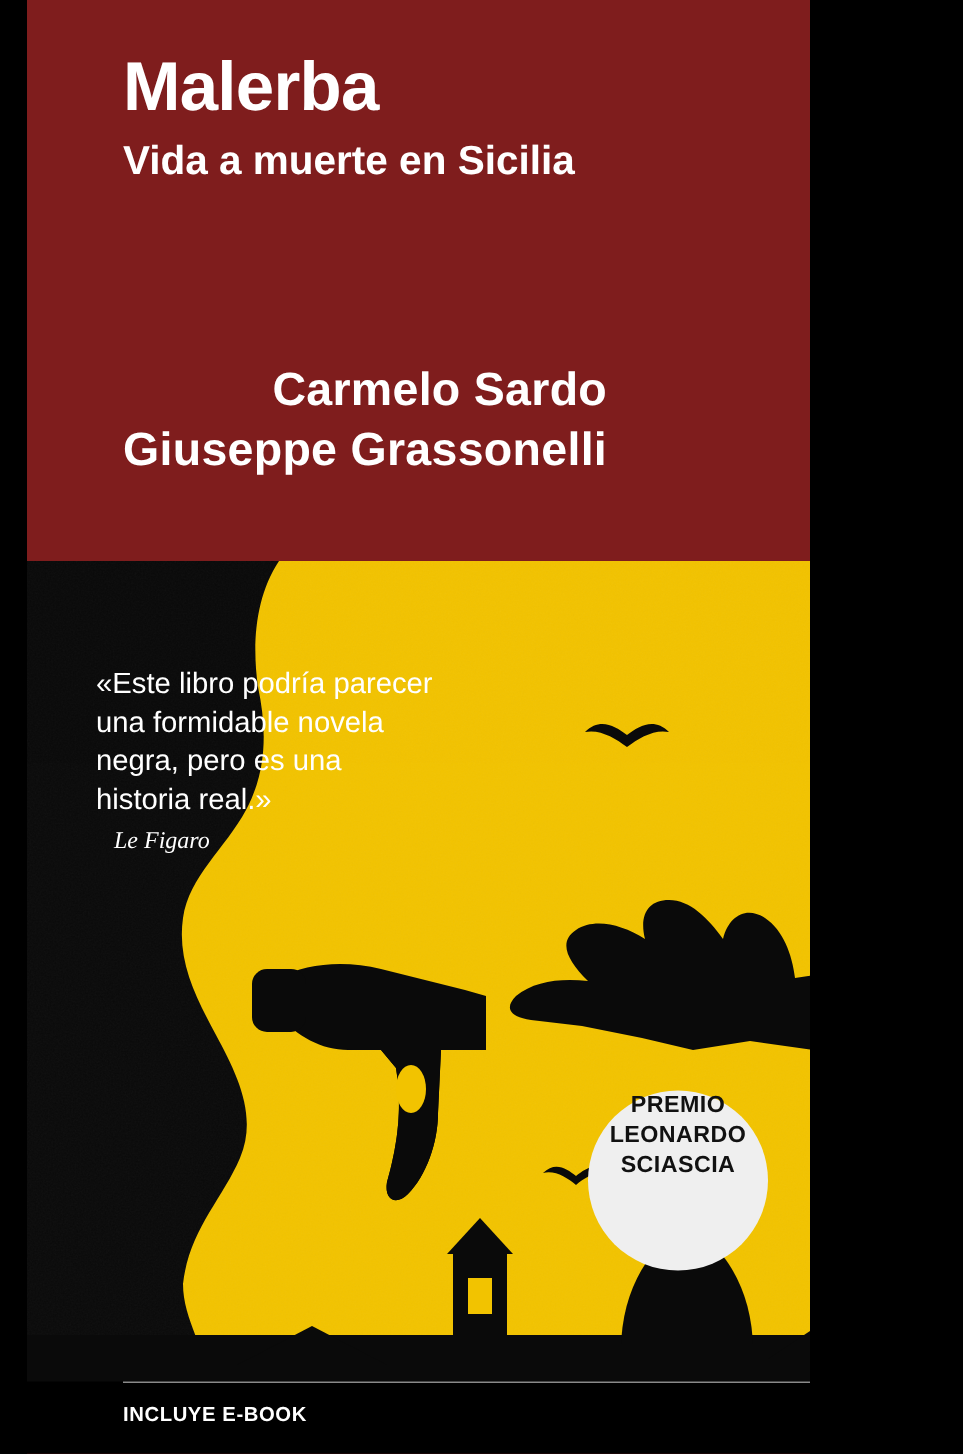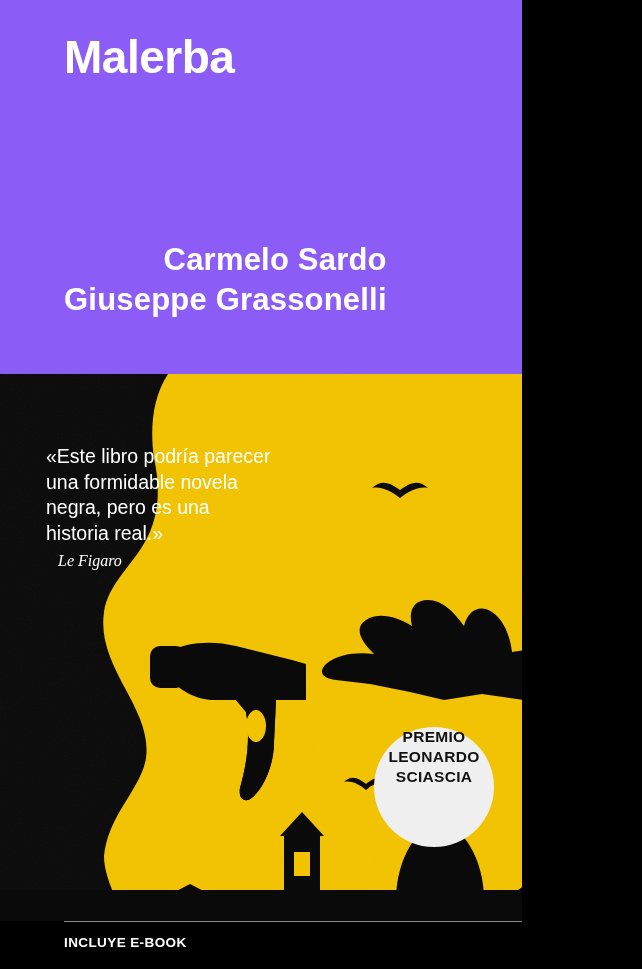--- a/index.html
+++ b/index.html
@@ -7,22 +7,23 @@
     padding: 0;
     background: #000;
   }
   body {
     font-family: "Liberation Sans", sans-serif;
   }
   .cover {
     position: relative;
     width: 522px;
     height: 969px;
-    background: #8b5cf6;
+    background: #7f1d1d;
     overflow: hidden;
+    margin-left: 18px;
   }
 
   
   .title-block {
     position: absolute;
     left: 64px;
     top: 34px;
     width: 520px;
     z-index: 40;
   }
@@ -228,20 +229,21 @@
         <path d="M494,906 L530,882 L566,906 Z"></path>
         <rect x="572" y="898" width="70" height="40"></rect>
         <rect x="330" y="906" width="58" height="30"></rect>
         <rect x="246" y="900" width="34" height="36"></rect>
       </g>
     </g>
   </svg>
 
   <div class="title-block">
     <h1 class="book-title">Malerba</h1>
+    <div class="book-subtitle">Vida a muerte en Sicilia</div>
   </div>
 
   <div class="authors-block">
     <div class="author">Carmelo Sardo</div>
     <div class="author">Giuseppe Grassonelli</div>
   </div>
 
   <div class="quotes">
     <div class="quote-2">
       <div class="quote-text">«Este libro podría parecer una formidable novela negra, pero es una historia real.»</div>

